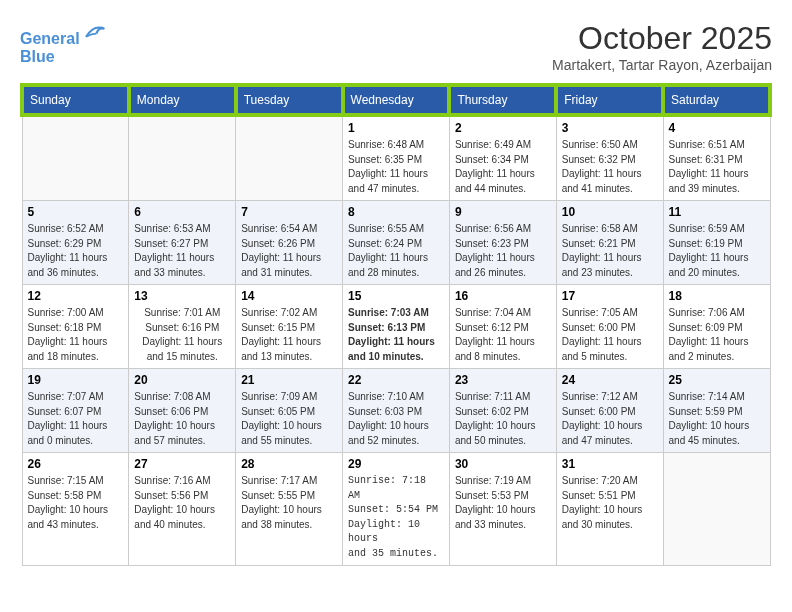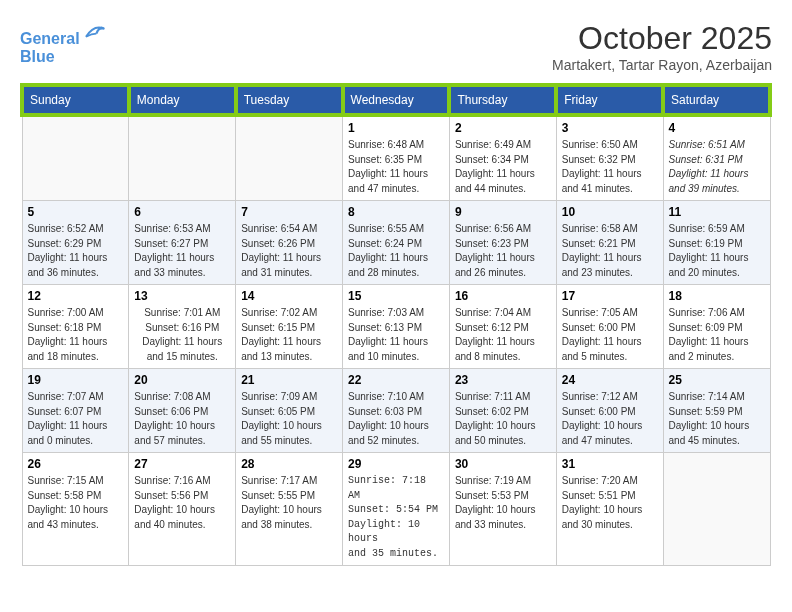--- a/index.html
+++ b/index.html
@@ -147,21 +147,21 @@
         </td>
         <td>
           <span class="day-number">3</span>
           <div class="day-info" style="white-space: pre-line;">Sunrise: 6:50 AM
 Sunset: 6:32 PM
 Daylight: 11 hours
 and 41 minutes.</div>
         </td>
         <td>
           <span class="day-number">4</span>
-          <div class="day-info" style="white-space: pre-line; font-style: italic;">Sunrise: 6:51 AM
+          <div class="day-info" style="white-space: pre-line;">Sunrise: 6:51 AM
 Sunset: 6:31 PM
 Daylight: 11 hours
 and 39 minutes.</div>
         </td>
       </tr>
       <tr>
         <td>
           <span class="day-number">5</span>
           <div class="day-info" style="white-space: pre-line;">Sunrise: 6:52 AM
 Sunset: 6:29 PM
@@ -228,21 +228,21 @@
         </td>
         <td>
           <span class="day-number">14</span>
           <div class="day-info" style="white-space: pre-line;">Sunrise: 7:02 AM
 Sunset: 6:15 PM
 Daylight: 11 hours
 and 13 minutes.</div>
         </td>
         <td>
           <span class="day-number">15</span>
-          <div class="day-info" style="white-space: pre-line;">Sunrise: 7:03 AM
+          <div class="day-info" style="white-space: pre-line; font-weight: bold;">Sunrise: 7:03 AM
 Sunset: 6:13 PM
 Daylight: 11 hours
 and 10 minutes.</div>
         </td>
         <td>
           <span class="day-number">16</span>
           <div class="day-info" style="white-space: pre-line;">Sunrise: 7:04 AM
 Sunset: 6:12 PM
 Daylight: 11 hours
 and 8 minutes.</div>

